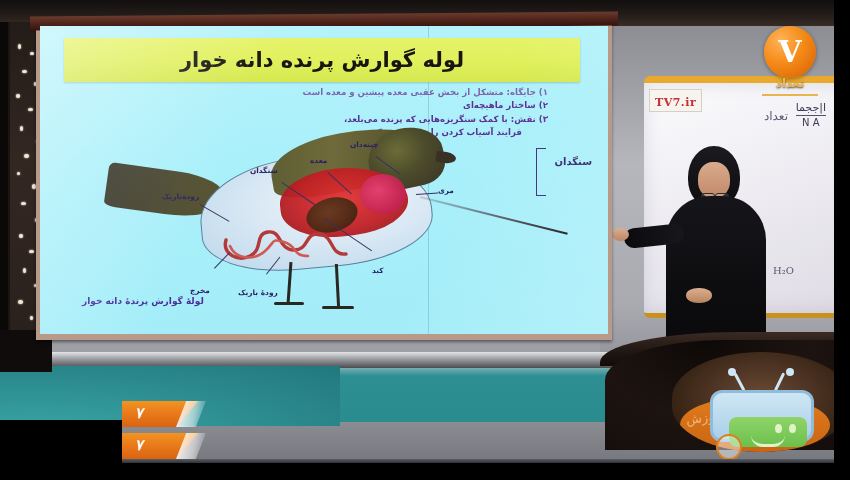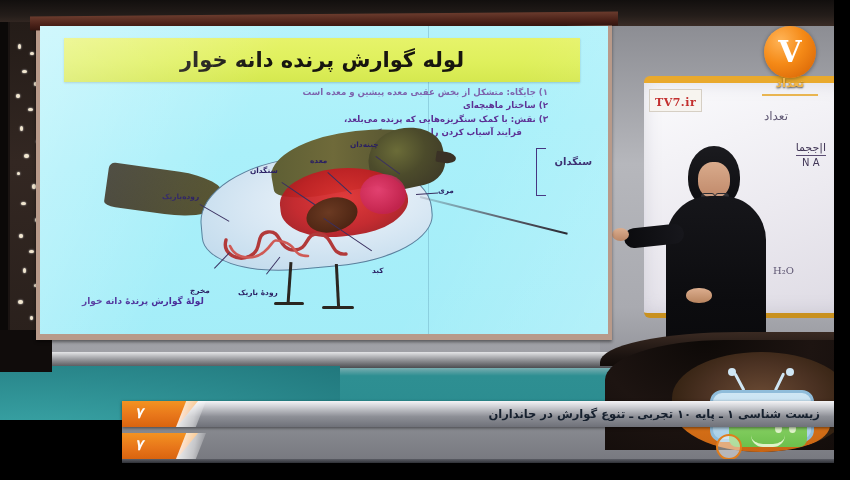--- a/index.html
+++ b/index.html
@@ -57,21 +57,21 @@
   .desk-script{position:absolute;left:14px;top:58px;font-size:13px;color:#f2c48a;
     font-family:"DejaVu Serif",serif;transform:rotate(-6deg);opacity:.85;}
 
   
   .whiteboard{position:absolute;left:644px;top:76px;width:206px;height:230px;
     background:linear-gradient(160deg,#fbfbfd 0%,#eceaf0 55%,#dedbe4 100%);
     border-right:7px solid #e9a92c;border-top:7px solid #e9a92c;border-bottom:5px solid #c9911f;
     border-radius:6px 0 0 6px;box-shadow:inset 0 0 18px rgba(120,120,140,.22);}
   .wb-note{position:absolute;color:#3a3152;font-family:"DejaVu Serif",serif;
     opacity:.8;white-space:nowrap;}
-  .wb-frac{position:absolute;right:24px;top:18px;text-align:center;font-size:11px;color:#413656;margin-top:40px;}
+  .wb-frac{position:absolute;right:24px;top:18px;text-align:center;font-size:11px;color:#413656;}
   .wb-frac .bar{height:1px;background:#5b4c72;margin:1px 0;}
   .tv7{position:absolute;left:649px;top:89px;background:#f7f4ef;
     padding:1px 5px;border:1px solid #d6cfc4;}
   .tv7 span{font-family:"DejaVu Serif",serif;font-weight:bold;font-size:11px;
     color:#c3302f;letter-spacing:.5px;}
 
   
   .slide-frame{position:absolute;left:36px;top:18px;width:576px;height:322px;
     background:#b89a8a;
     box-shadow:0 2px 3px rgba(0,0,0,.45);}
@@ -363,23 +363,20 @@
   <div class="pointer"></div>
 
   <div class="live">
     <div class="live-ball">
       <div class="live-v">V</div>
     </div>
     <div class="live-txt">تعداد</div>
     <div class="live-underline"></div>
   </div>
 
-  <div class="ticker ticker-1">
-    <div class="txt">زیست شناسی ۱ ـ پایه ۱۰ تجربی ـ تنوع گوارش در جانداران</div>
-  </div>
   <div class="tk-cap tk-cap-1"></div>
   <div class="tk-slash tk-slash-1"></div>
   <div class="tk-glyph tk-glyph-1">۷</div>
 
   <div class="tk-cap tk-cap-2"></div>
   <div class="tk-slash tk-slash-2"></div>
   <div class="tk-glyph tk-glyph-2">۷</div>
 
   <div class="ring"></div>
   <div class="ticker-foot"></div>

